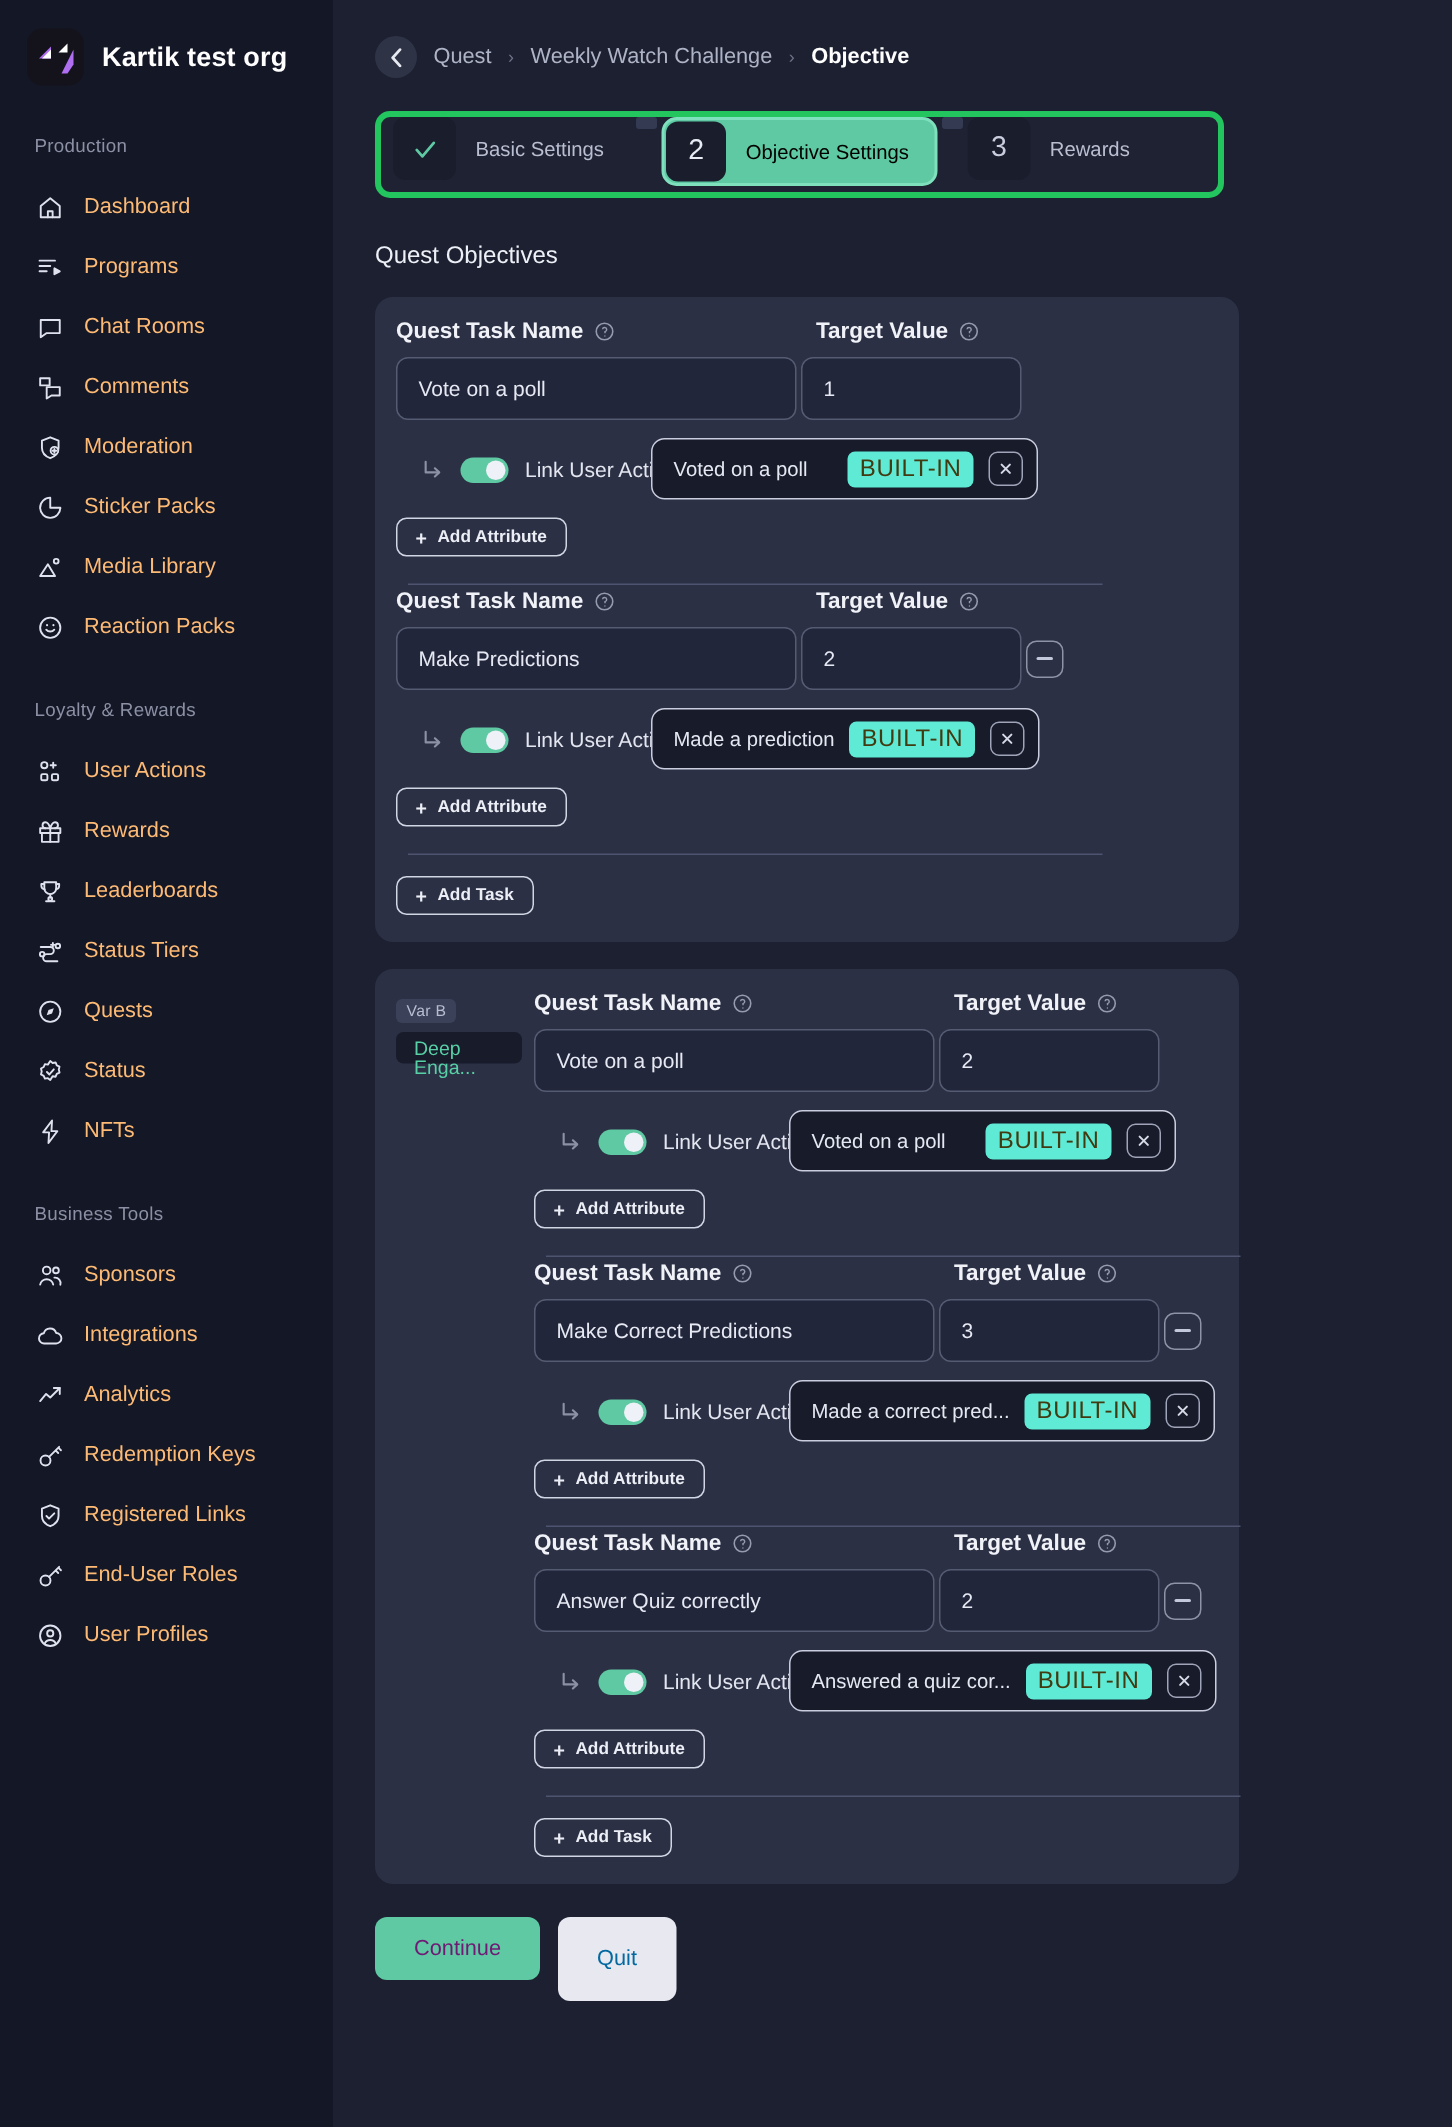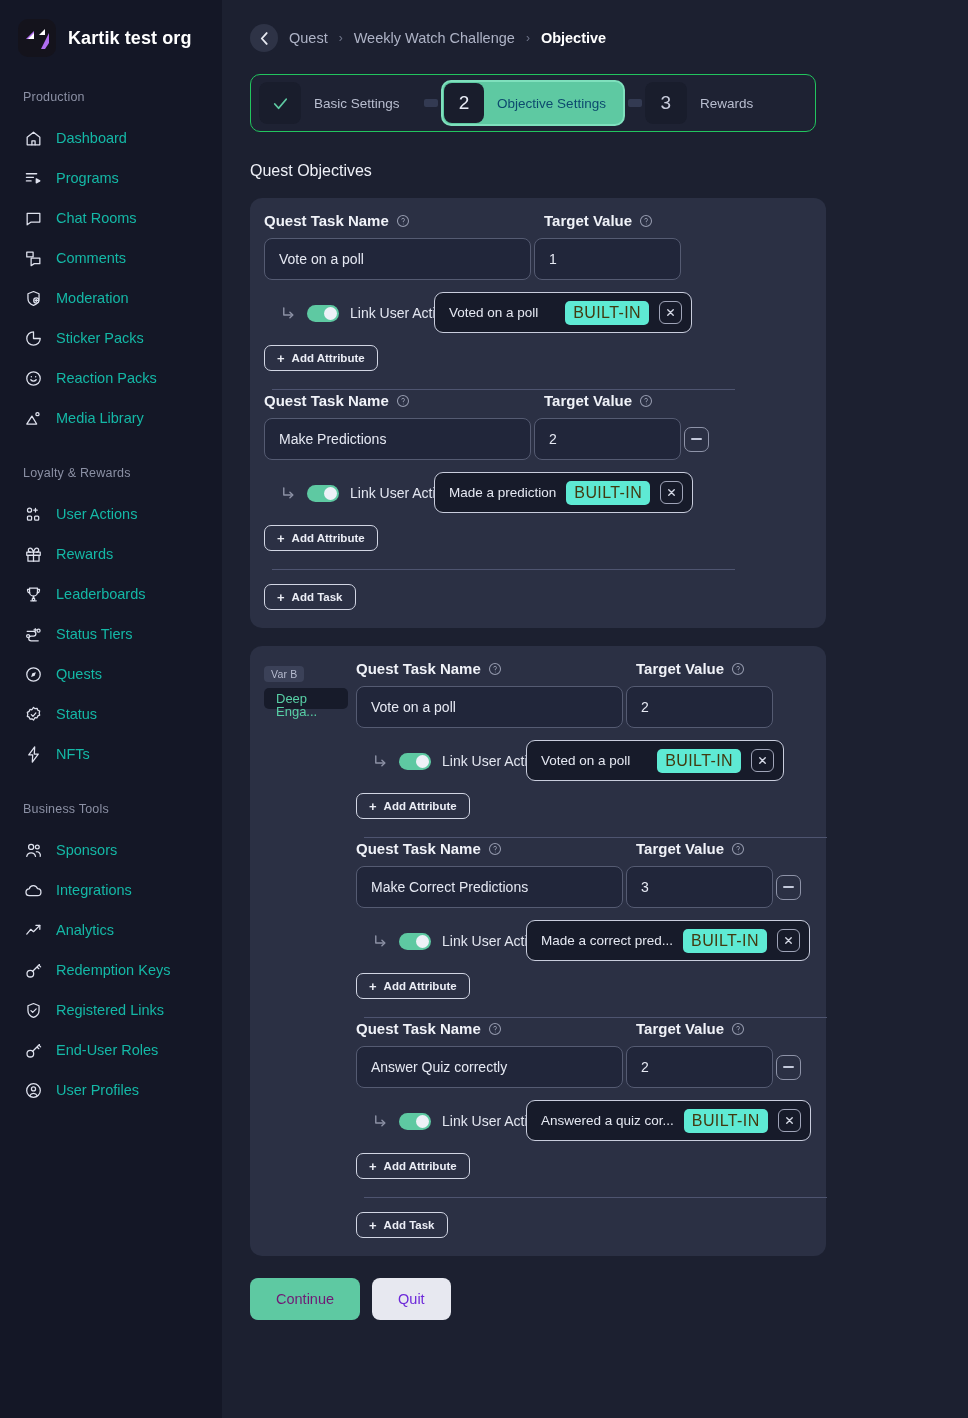--- a/index.html
+++ b/index.html
@@ -26,57 +26,57 @@
   }
   .brand-name { font-size: 18px; font-weight: 700; color: #ffffff; letter-spacing: .1px; }
 
   .nav-group-label {
     font-size: 12.5px; color: #8b90a4; padding: 0 0 0 23px;
     margin-top: 28px; margin-bottom: 14px; letter-spacing: .2px;
   }
   .nav-item {
     display: flex; align-items: center; gap: 13px;
     padding: 0 0 0 23px; height: 40px; cursor: pointer;
-    color: #14b8a6; font-size: 14.5px;
+    color: #fdba74; font-size: 14.5px;
   }
   .nav-ico { width: 20px; height: 20px; flex: 0 0 20px; display:flex; align-items:center; justify-content:center; }
   .nav-ico svg { width: 19px; height: 19px; display:block; }
 
   
   .main { flex: 1; height: 1418px; background: #1c2030; padding: 22px 30px 0 28px; overflow: hidden; }
 
   .crumbrow { display: flex; align-items: center; gap: 11px; height: 32px; }
   .backbtn {
     width: 28px; height: 28px; border-radius: 50%; background: #2e3346;
     display: flex; align-items: center; justify-content: center; cursor: pointer; flex:0 0 28px;
   }
   .backbtn svg { width: 13px; height: 13px; }
   .crumb { font-size: 14.5px; color: #aeb3c6; cursor: pointer; }
   .crumb.active { color: #ffffff; font-weight: 700; cursor: default; }
   .crumb-sep { color: #6e7489; font-size: 12px; }
 
   
   .stepper {
     margin-top: 20px; width: 566px; height: 58px;
-    border: 1px solid #22c55e; border-radius: 10px;
-    background: #1e2233; display: flex; align-items: center; padding: 0 8px;
+    border: 4px solid #22c55e; border-radius: 10px;
+    background: #1e2233; display: flex; padding: 0 8px;
   }
   .step { display: flex; align-items: center; height: 42px; border-radius: 8px; overflow: hidden; }
   .step-box {
     width: 42px; height: 42px; border-radius: 8px; background: #191d2c;
     display: flex; align-items: center; justify-content: center;
     color: #c9cddd; font-size: 19px; font-weight: 500; flex: 0 0 42px;
   }
   .step-label { font-size: 13.5px; color: #b9bed0; padding: 0 16px 0 13px; white-space: nowrap; }
   .step.done .step-box svg { width: 19px; height: 19px; }
   .step.current {
     background: #5ec9a2; border: 2px solid #7fe0bd; border-radius: 10px; height: 46px; padding: 1px;
   }
   .step.current .step-box { background: #191d2c; height: 40px; width: 40px; flex:0 0 40px; color:#e8ebf4; }
-  .step.current .step-label { color: #0c4a6e; font-weight: 400; }
+  .step.current .step-label { color: #000000; font-weight: 400; }
   .step-conn { width: 14px; height: 8px; background: #333a52; border-radius: 2px; margin: 0 3px; flex:0 0 14px; }
   .step.first { flex: 1; }
   .step.last { flex: 1; }
 
   .section-title { margin-top: 30px; font-size: 16px; color: #eef0f7; font-weight: 400; }
 
   
   .card {
     margin-top: 18px; width: 576px; background: #2b3044;
     border-radius: 12px; padding: 14px 18px 18px 14px;
@@ -157,22 +157,22 @@
   .divider { height: 1px; background: #4e5470; margin: 18px 0 0 8px; width: 463px; }
   .addtask-wrap { margin-left: 0; }
 
   .footer { margin-top: 22px; display: flex; gap: 12px; padding-bottom: 24px; }
   .btn-primary {
     background: #5ec9a2; color: #701a75; border: none; border-radius: 8px;
     height: 42px; padding: 0 26px; font-size: 14.5px; cursor: pointer;
     font-family: "Liberation Sans", sans-serif;
   }
   .btn-secondary {
-    background: #e7e8f0; color: #6d28d9; border: none; border-radius: 8px;
-    height: 42px; padding: 0 26px; font-size: 14.5px; cursor: pointer;
+    background: #e7e8f0; color: #0369a1; border: none; border-radius: 8px;
+    height: 56px; padding: 0 26px; font-size: 14.5px; cursor: pointer;
     font-family: "Liberation Sans", sans-serif;
   }
 </style>
 </head>
 <body>
 
 <div class="app">
 
   <aside class="sidebar">
     <div class="brand">
@@ -237,36 +237,36 @@
           <span class="nav-ico">
             <svg viewBox="0 0 24 24" fill="none" stroke="#dfe2ee" stroke-width="1.6" stroke-linecap="round" stroke-linejoin="round">
               <path d="M12 3.5a8.5 8.5 0 1 0 8.5 8.5H12z"></path>
             </svg>
           </span>
           <span>Sticker Packs</span>
         </div>
         <div class="nav-item">
           <span class="nav-ico">
             <svg viewBox="0 0 24 24" fill="none" stroke="#dfe2ee" stroke-width="1.6" stroke-linecap="round" stroke-linejoin="round">
+              <path d="M3.5 19 10 9l6 10z"></path>
+              <circle cx="17" cy="6.5" r="2"></circle>
+            </svg>
+          </span>
+          <span>Media Library</span>
+        </div>
+        <div class="nav-item">
+          <span class="nav-ico">
+            <svg viewBox="0 0 24 24" fill="none" stroke="#dfe2ee" stroke-width="1.6" stroke-linecap="round" stroke-linejoin="round">
               <circle cx="12" cy="12" r="8.5"></circle>
               <path d="M8.6 13.6a4.4 4.4 0 0 0 6.8 0"></path>
               <circle cx="9.3" cy="9.8" r=".9" fill="#dfe2ee" stroke="none"></circle>
               <circle cx="14.7" cy="9.8" r=".9" fill="#dfe2ee" stroke="none"></circle>
             </svg>
           </span>
           <span>Reaction Packs</span>
-        </div>
-        <div class="nav-item">
-          <span class="nav-ico">
-            <svg viewBox="0 0 24 24" fill="none" stroke="#dfe2ee" stroke-width="1.6" stroke-linecap="round" stroke-linejoin="round">
-              <path d="M3.5 19 10 9l6 10z"></path>
-              <circle cx="17" cy="6.5" r="2"></circle>
-            </svg>
-          </span>
-          <span>Media Library</span>
         </div>
         <div class="nav-group-label">Loyalty &amp; Rewards</div>
         <div class="nav-item">
           <span class="nav-ico">
             <svg viewBox="0 0 24 24" fill="none" stroke="#dfe2ee" stroke-width="1.6" stroke-linecap="round" stroke-linejoin="round">
               <circle cx="7" cy="6.5" r="2.6"></circle>
               <path d="M14.5 4.3v4.4M12.3 6.5h4.4"></path>
               <rect x="4.4" y="14" width="5.2" height="5.2" rx="1.2"></rect>
               <rect x="13.4" y="14" width="5.2" height="5.2" rx="1.2"></rect>
             </svg>

